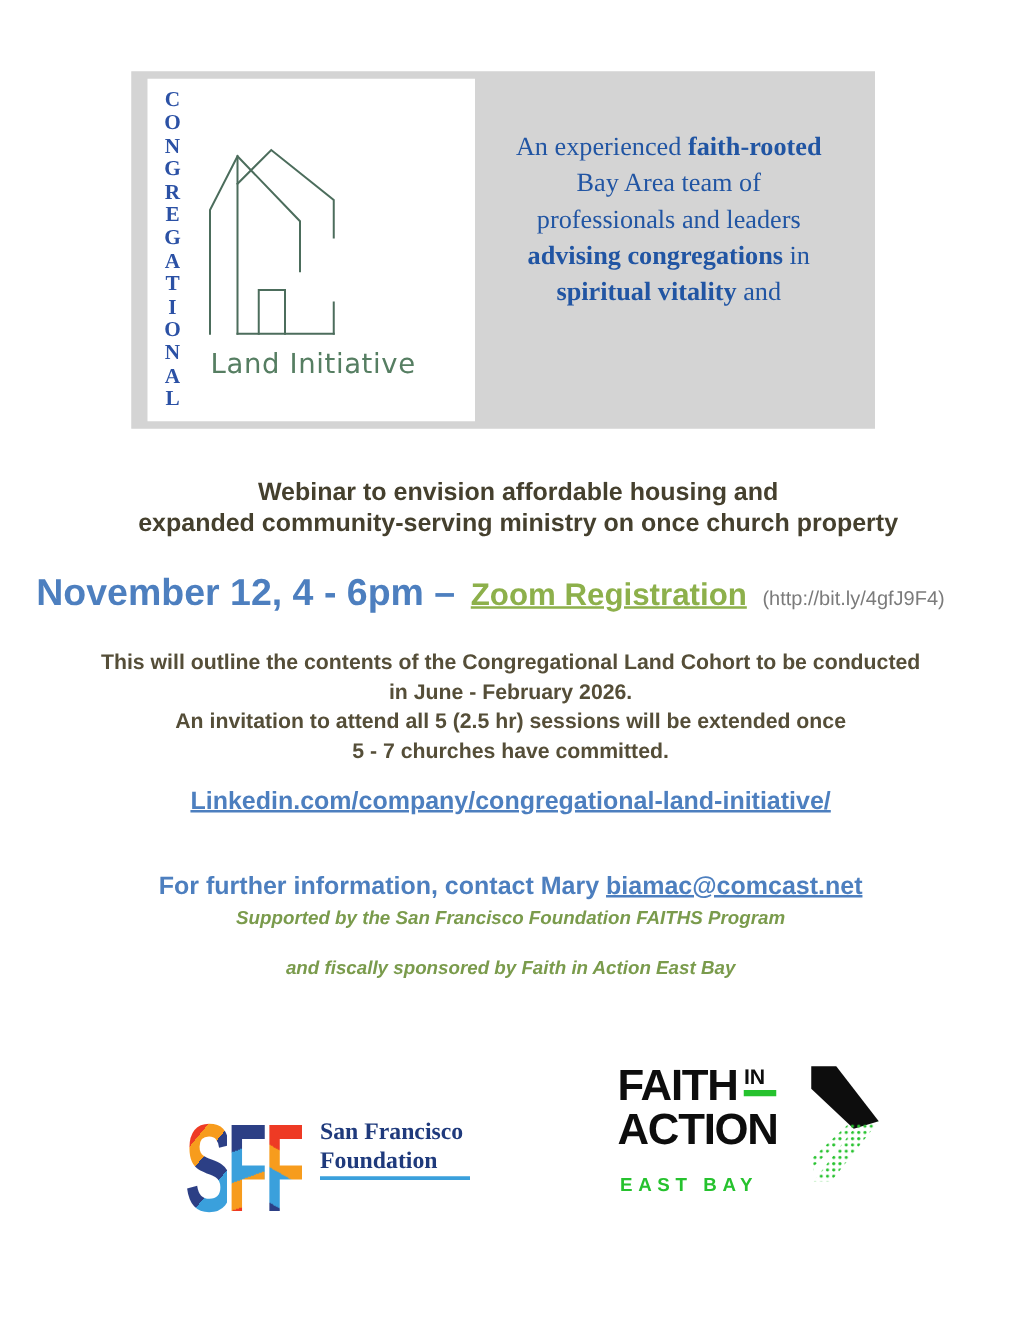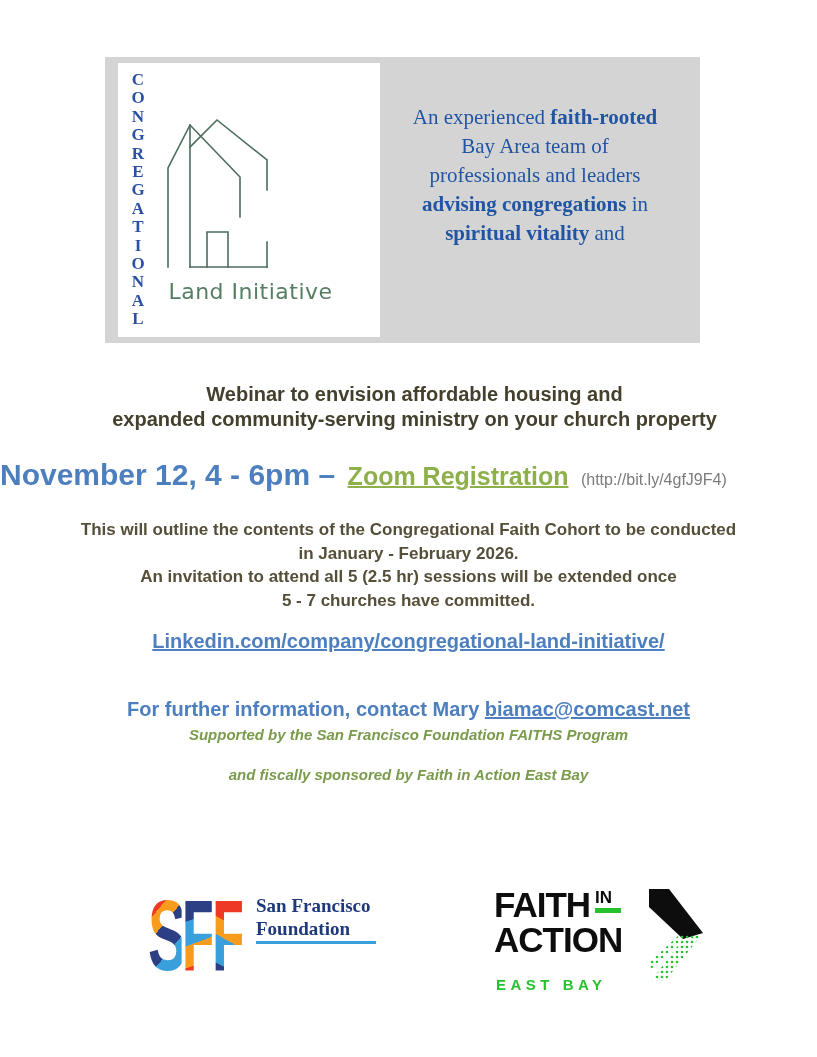--- a/index.html
+++ b/index.html
@@ -15,21 +15,21 @@
   .house-svg{position:absolute;left:40px;top:48px;}
   .land-initiative{position:absolute;left:45px;top:216px;width:175px;text-align:center;
         font-size:22px;letter-spacing:.5px;color:#567e62;font-family:"DejaVu Sans",sans-serif;}
   .tagline{position:absolute;left:278px;top:46px;width:304px;text-align:center;
         font-family:"Liberation Serif",serif;font-size:21px;line-height:29px;color:#2155a3;}
   .tagline b{font-weight:bold;}
 
   
   .webinar-title{position:absolute;left:12px;top:382px;width:805px;text-align:center;
         font-size:20px;line-height:25px;font-weight:bold;color:#45402e;}
-  .event-line{position:absolute;left:0;top:458px;width:654px;text-align:center;white-space:nowrap;}
+  .event-line{position:absolute;left:0;top:458px;width:654px;text-align:center;white-space:nowrap;padding-left:29px;}
   .event-date{font-size:30px;font-weight:bold;color:#4d7fbf;}
   .zoom-reg{font-size:25px;font-weight:bold;color:#8db04b;text-decoration:underline;
         text-decoration-thickness:2px;margin-left:8px;cursor:pointer;}
   .event-url{font-size:16px;color:#7b7b7b;margin-left:8px;}
   .details{position:absolute;left:0;top:518px;width:817px;text-align:center;
         font-size:17px;line-height:23.5px;font-weight:bold;color:#554e38;}
   .linkedin-line{position:absolute;left:0;top:630px;width:817px;text-align:center;}
   .linkedin-link{font-size:20px;font-weight:bold;color:#4d7fbf;text-decoration:underline;
         text-decoration-thickness:2px;cursor:pointer;}
   .contact-line{position:absolute;left:0;top:672px;width:817px;text-align:center;
@@ -51,21 +51,21 @@
         #2c3f85 42%,#2c3f85 64%,#3aa0dc 64%,#3aa0dc 82%,#f79c1d 82%);}
   .sff-f1{background-image:linear-gradient(168deg,#2c3f85 0%,#2c3f85 36%,#3aa0dc 36%,#3aa0dc 56%,
         #f79c1d 56%,#f79c1d 74%,#ee3a24 74%);}
   .sff-f2{background-image:linear-gradient(198deg,#ee3a24 0%,#ee3a24 40%,#f79c1d 40%,#f79c1d 54%,
         #3aa0dc 54%,#3aa0dc 76%,#2c3f85 76%);}
   .sff-name{position:absolute;left:108px;top:0;font-family:"Liberation Serif",serif;
         font-weight:bold;font-size:19px;line-height:22.5px;color:#1f3a7c;}
   .sff-underline{position:absolute;left:108px;top:46px;width:120px;height:3px;background:#3aa0dc;}
 
   
-  .fia-logo{position:absolute;left:494px;top:888px;width:215px;height:105px;color:#0d0d0d;}
+  .fia-logo{position:absolute;left:494px;top:852px;width:215px;height:105px;color:#0d0d0d;}
   .fia-row1{display:flex;align-items:flex-start;}
   .fia-word-big{font-size:35px;line-height:33px;font-weight:900;letter-spacing:-1px;}
   .fia-in{margin-left:5px;margin-top:1px;}
   .fia-in .in-txt{font-size:17px;line-height:17px;font-weight:900;letter-spacing:0;}
   .fia-in .in-bar{width:26px;height:5px;background:#26c22e;margin-top:2px;}
   .fia-action{margin-top:2px;}
   .fia-sub{margin-top:20px;margin-left:2px;font-size:15px;font-weight:800;
         letter-spacing:4.5px;color:#26c22e;}
   .fia-arrow{position:absolute;left:151px;top:-3px;}
 </style>
@@ -114,32 +114,32 @@
       <div><span>An experienced </span><b>faith-rooted</b></div>
       <div><span>Bay Area team of</span></div>
       <div><span>professionals and leaders</span></div>
       <div><b>advising congregations</b><span> in</span></div>
       <div><b>spiritual vitality</b><span> and</span></div>
     </div>
   </div>
 
   <div class="webinar-title">
     <div>Webinar to envision affordable housing and</div>
-    <div>expanded community-serving ministry on your church property</div>
+    <div>expanded community-serving ministry on once church property</div>
   </div>
 
   <div class="event-line">
     <span class="event-date">November 12, 4 - 6pm –</span>
     <span class="zoom-reg">Zoom Registration</span>
     <span class="event-url">(http://bit.ly/4gfJ9F4)</span>
   </div>
 
   <div class="details">
-    <div>This will outline the contents of the Congregational Faith Cohort to be conducted</div>
-    <div>in January -  February 2026.</div>
+    <div>This will outline the contents of the Congregational Land Cohort to be conducted</div>
+    <div>in June -  February 2026.</div>
     <div>An invitation to attend all 5 (2.5 hr) sessions will be extended once</div>
     <div>5 - 7 churches have committed.</div>
   </div>
 
   <div class="linkedin-line">
     <span class="linkedin-link">Linkedin.com/company/congregational-land-initiative/</span>
   </div>
 
   <div class="contact-line">
     <span>For further information, contact Mary </span><span class="email-link">biamac@comcast.net</span>

